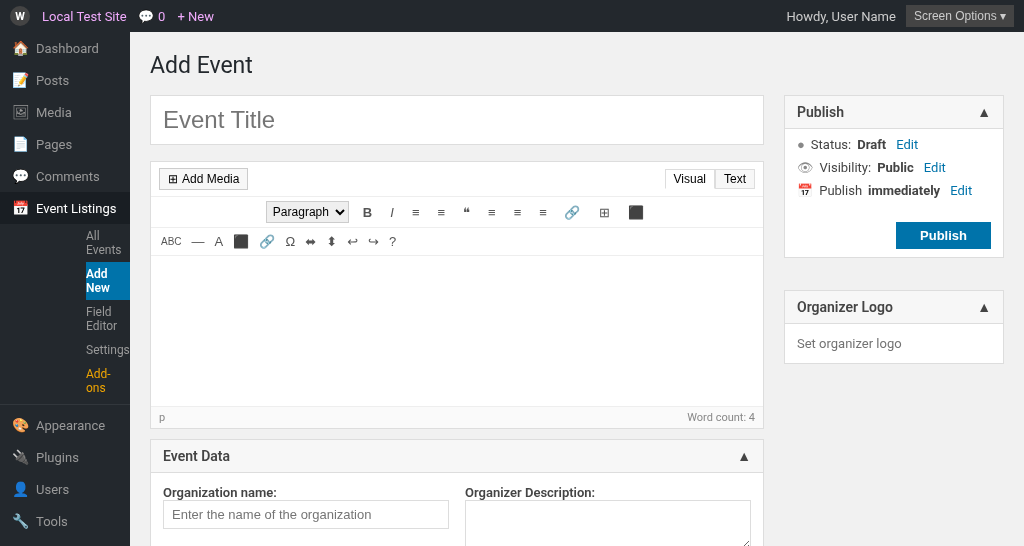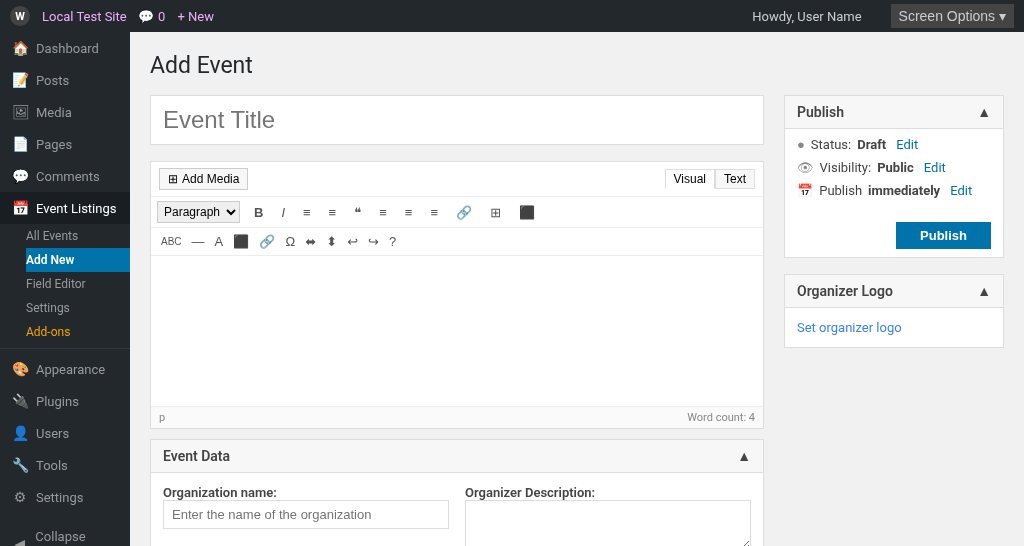--- a/index.html
+++ b/index.html
@@ -15,21 +15,21 @@
       justify-content: space-between;
       padding: 0 10px;
       position: fixed;
       top: 0; left: 0; right: 0;
       z-index: 9999;
     }
     .adminbar-left { display: flex; align-items: center; gap: 12px; }
     .adminbar-left span, .adminbar-left a { color: #f0abfc; font-size: 13px; text-decoration: none; }
     .adminbar-wp-icon { width: 20px; height: 20px; background: #444; border-radius: 50%; display: flex; align-items: center; justify-content: center; }
     .adminbar-right { display: flex; align-items: center; gap: 10px; color: #ccc; font-size: 13px; }
-    .screen-options-btn { background: #444; color: #ccc; border: none; padding: 4px 8px; cursor: pointer; font-size: 14px; margin-left: 19px; }
+    .screen-options-btn { background: #444; color: #ccc; border: none; padding: 4px 8px; cursor: pointer; font-size: 12px; }
 
     
     .wp-layout { display: flex; margin-top: 32px; height: calc(100vh - 32px); }
 
     
     #adminmenuwrap {
       width: 130px;
       background: #23282d;
       min-height: 100%;
       flex-shrink: 0;
@@ -39,21 +39,21 @@
       align-items: center;
       gap: 8px;
       padding: 8px 12px;
       color: #999;
       cursor: pointer;
       font-size: 13px;
     }
     .sidebar-item.active { background: #0073aa; color: #fff; }
     .sidebar-item.active-parent { background: #191e23; color: #fff; }
     .sidebar-icon { font-size: 14px; width: 16px; text-align: center; }
-    .sidebar-sub { padding-left: 26px; }
+    .sidebar-sub { padding-left: 39px; margin-left: 47px; }
     .sidebar-sub .sidebar-item { padding: 5px 12px 5px 0; font-size: 12px; }
     .sidebar-sub .sidebar-item.current { color: #fff; font-weight: 600; }
     .sidebar-sub .sidebar-item.orange { color: #f0a500; }
     .separator { height: 1px; background: #32373c; margin: 4px 0; }
 
     
     #wpcontent {
       flex: 1;
       overflow-y: auto;
       padding: 20px 20px 20px 20px;
@@ -105,20 +105,21 @@
     .vtab { padding: 2px 8px; font-size: 12px; cursor: pointer; border: 1px solid #ddd; background: #f7f7f7; }
     .vtab.active { background: #fff; border-bottom-color: #fff; }
 
     .editor-toolbar {
       padding: 4px 6px;
       border-bottom: 1px solid #eee;
       display: flex;
       flex-wrap: wrap;
       gap: 10px;
       align-items: center;
+      justify-content: center;
     }
     .editor-toolbar-row2 {
       padding: 4px 6px;
       border-bottom: 1px solid #eee;
       display: flex;
       gap: 2px;
       align-items: center;
     }
     .tb-btn {
       background: none;
@@ -171,21 +172,21 @@
       padding: 6px 8px;
       border: 1px solid #ddd;
       font-size: 13px;
       color: #0c4a6e;
     }
 
     
     .publish-box {
       background: #fff;
       border: 1px solid #ddd;
-      margin-bottom: 16px;
+      margin-bottom: 32px;
     }
     .publish-header {
       background: #f7f7f7;
       border-bottom: 1px solid #ddd;
       padding: 8px 12px;
       display: flex;
       justify-content: space-between;
       align-items: center;
       font-weight: 600;
       font-size: 14px;
@@ -240,21 +241,21 @@
       background: #f7f7f7;
       border-bottom: 1px solid #ddd;
       padding: 8px 12px;
       display: flex;
       justify-content: space-between;
       align-items: center;
       font-weight: 600;
       font-size: 14px;
     }
     .organizer-body { padding: 12px; }
-    .set-logo-link { color: #3b82f6; text-decoration: none; font-size: 13px; }
+    .set-logo-link { color: #737373; text-decoration: none; font-size: 13px; }
 
     .sidebar-section { display: flex; flex-direction: column; height: 100%; }
     .sidebar-nav { flex: 1; }
   </style>
 </head>
 <body>
 
 <div id="wpadminbar">
   <div class="adminbar-left">
     <div class="adminbar-wp-icon">

